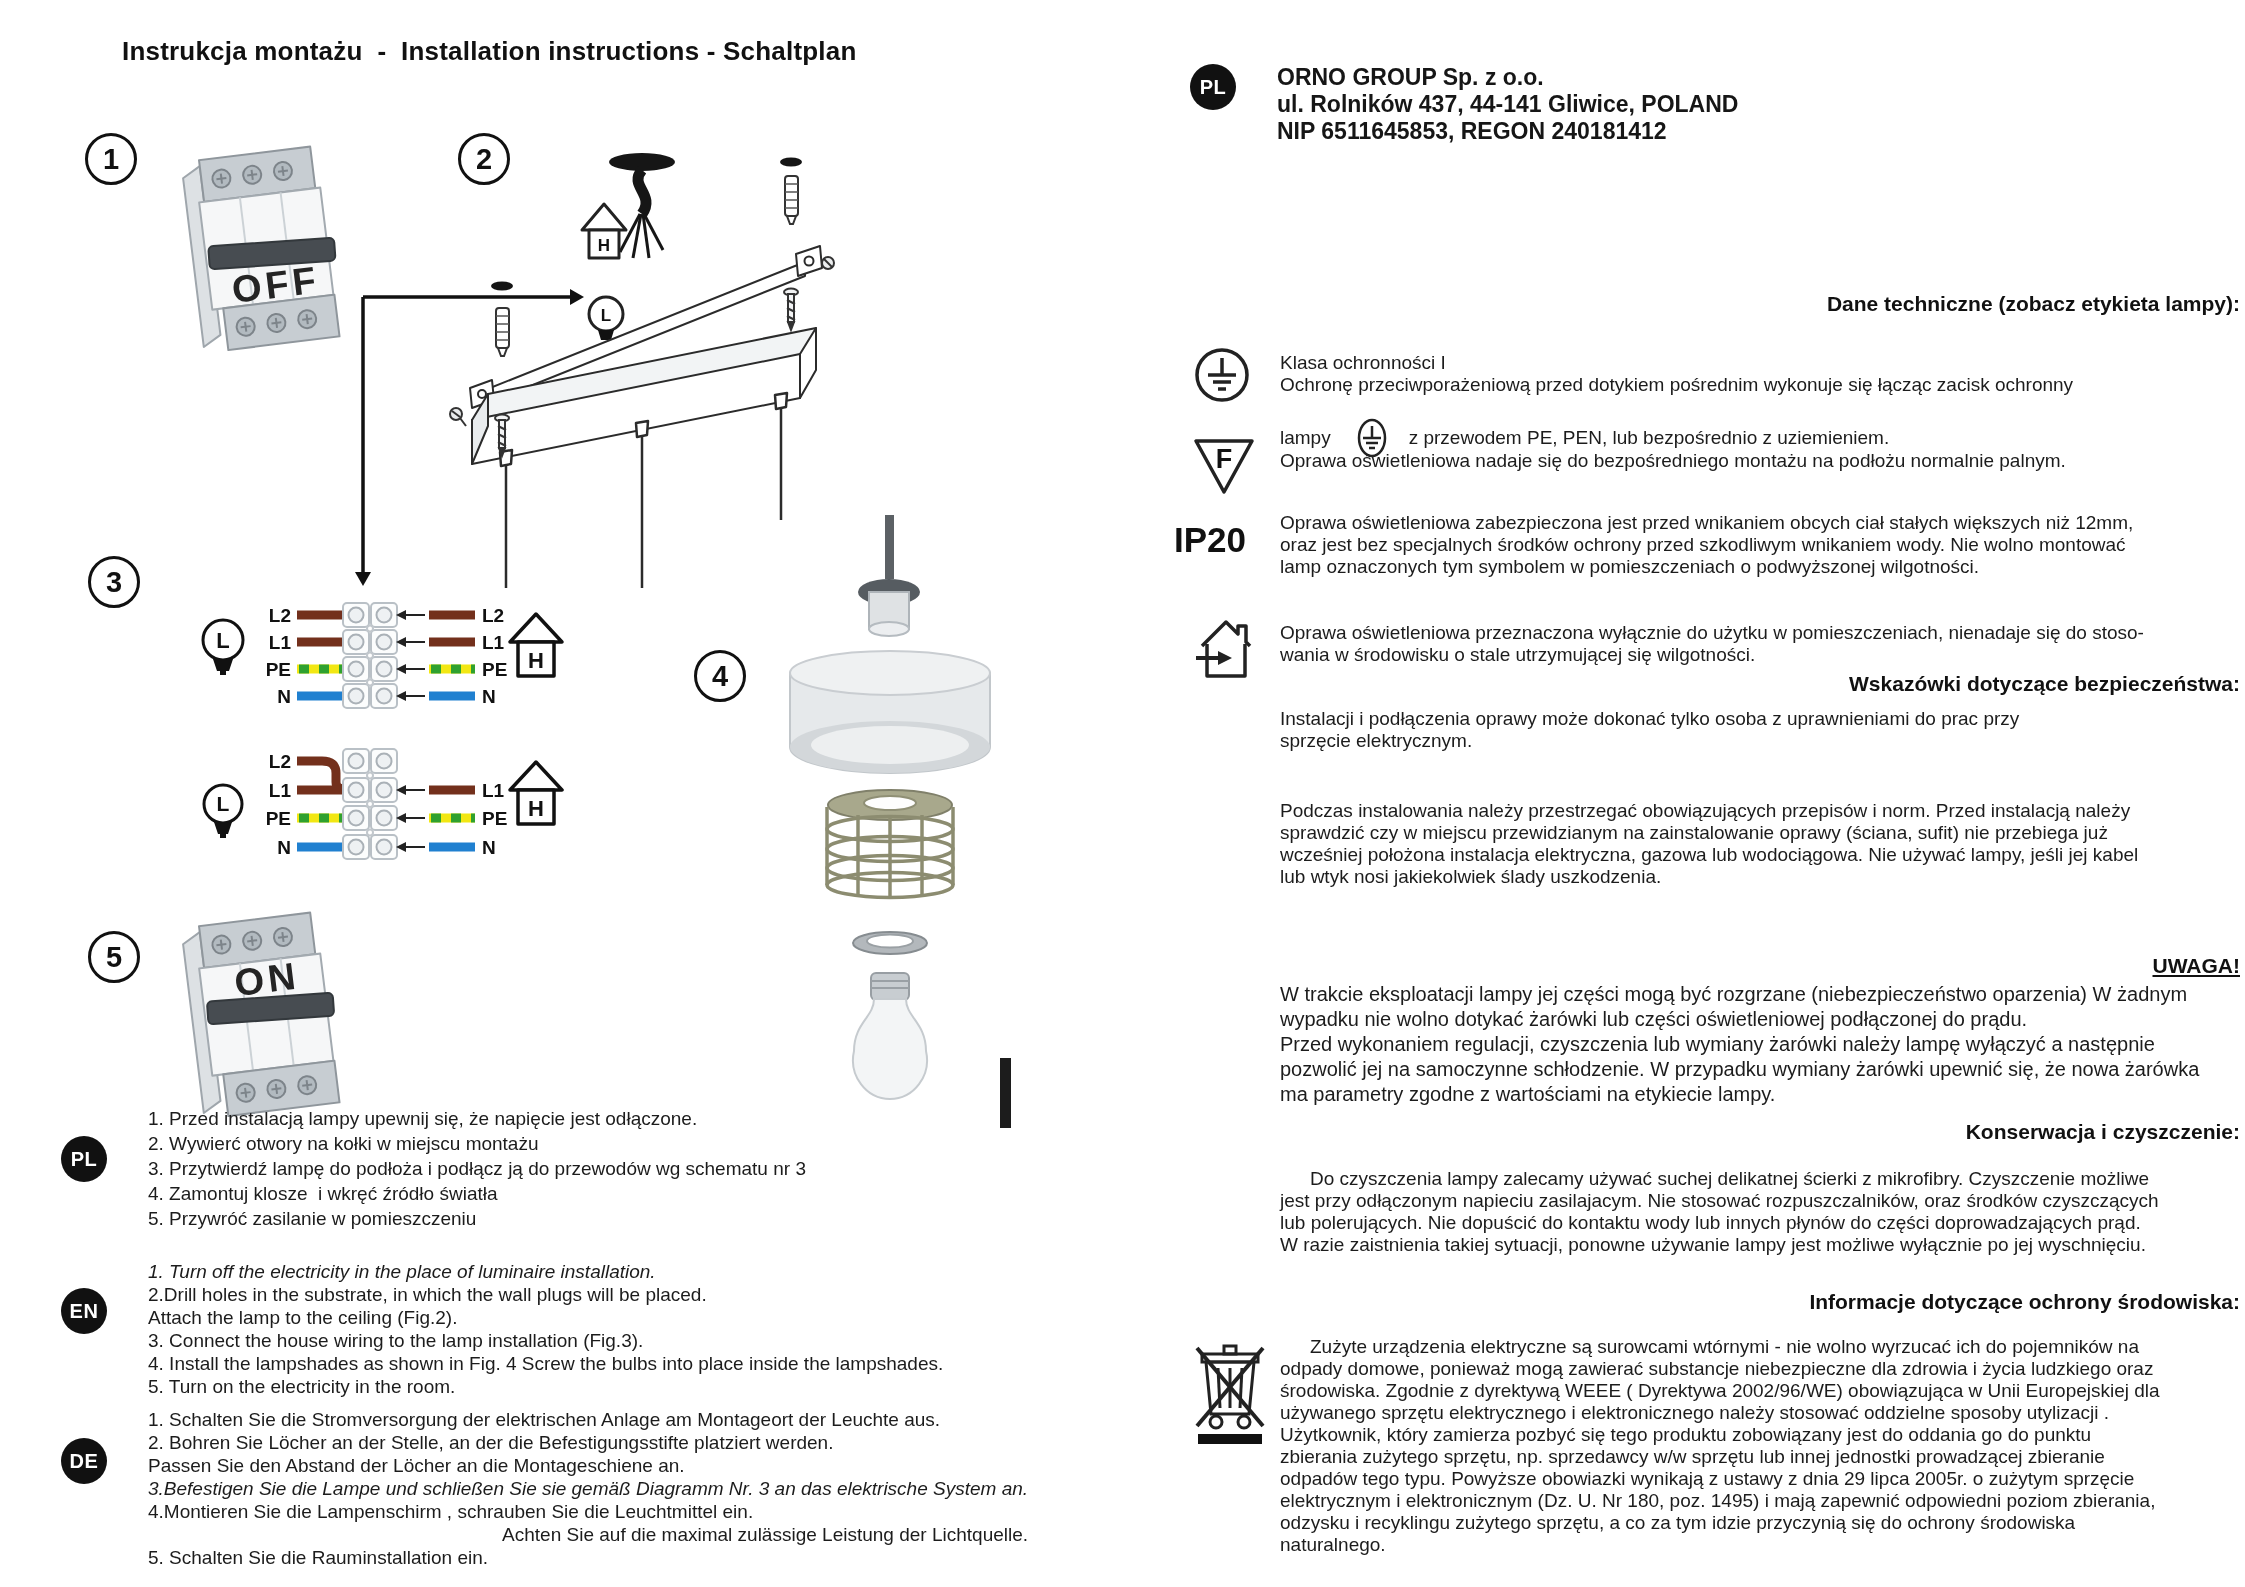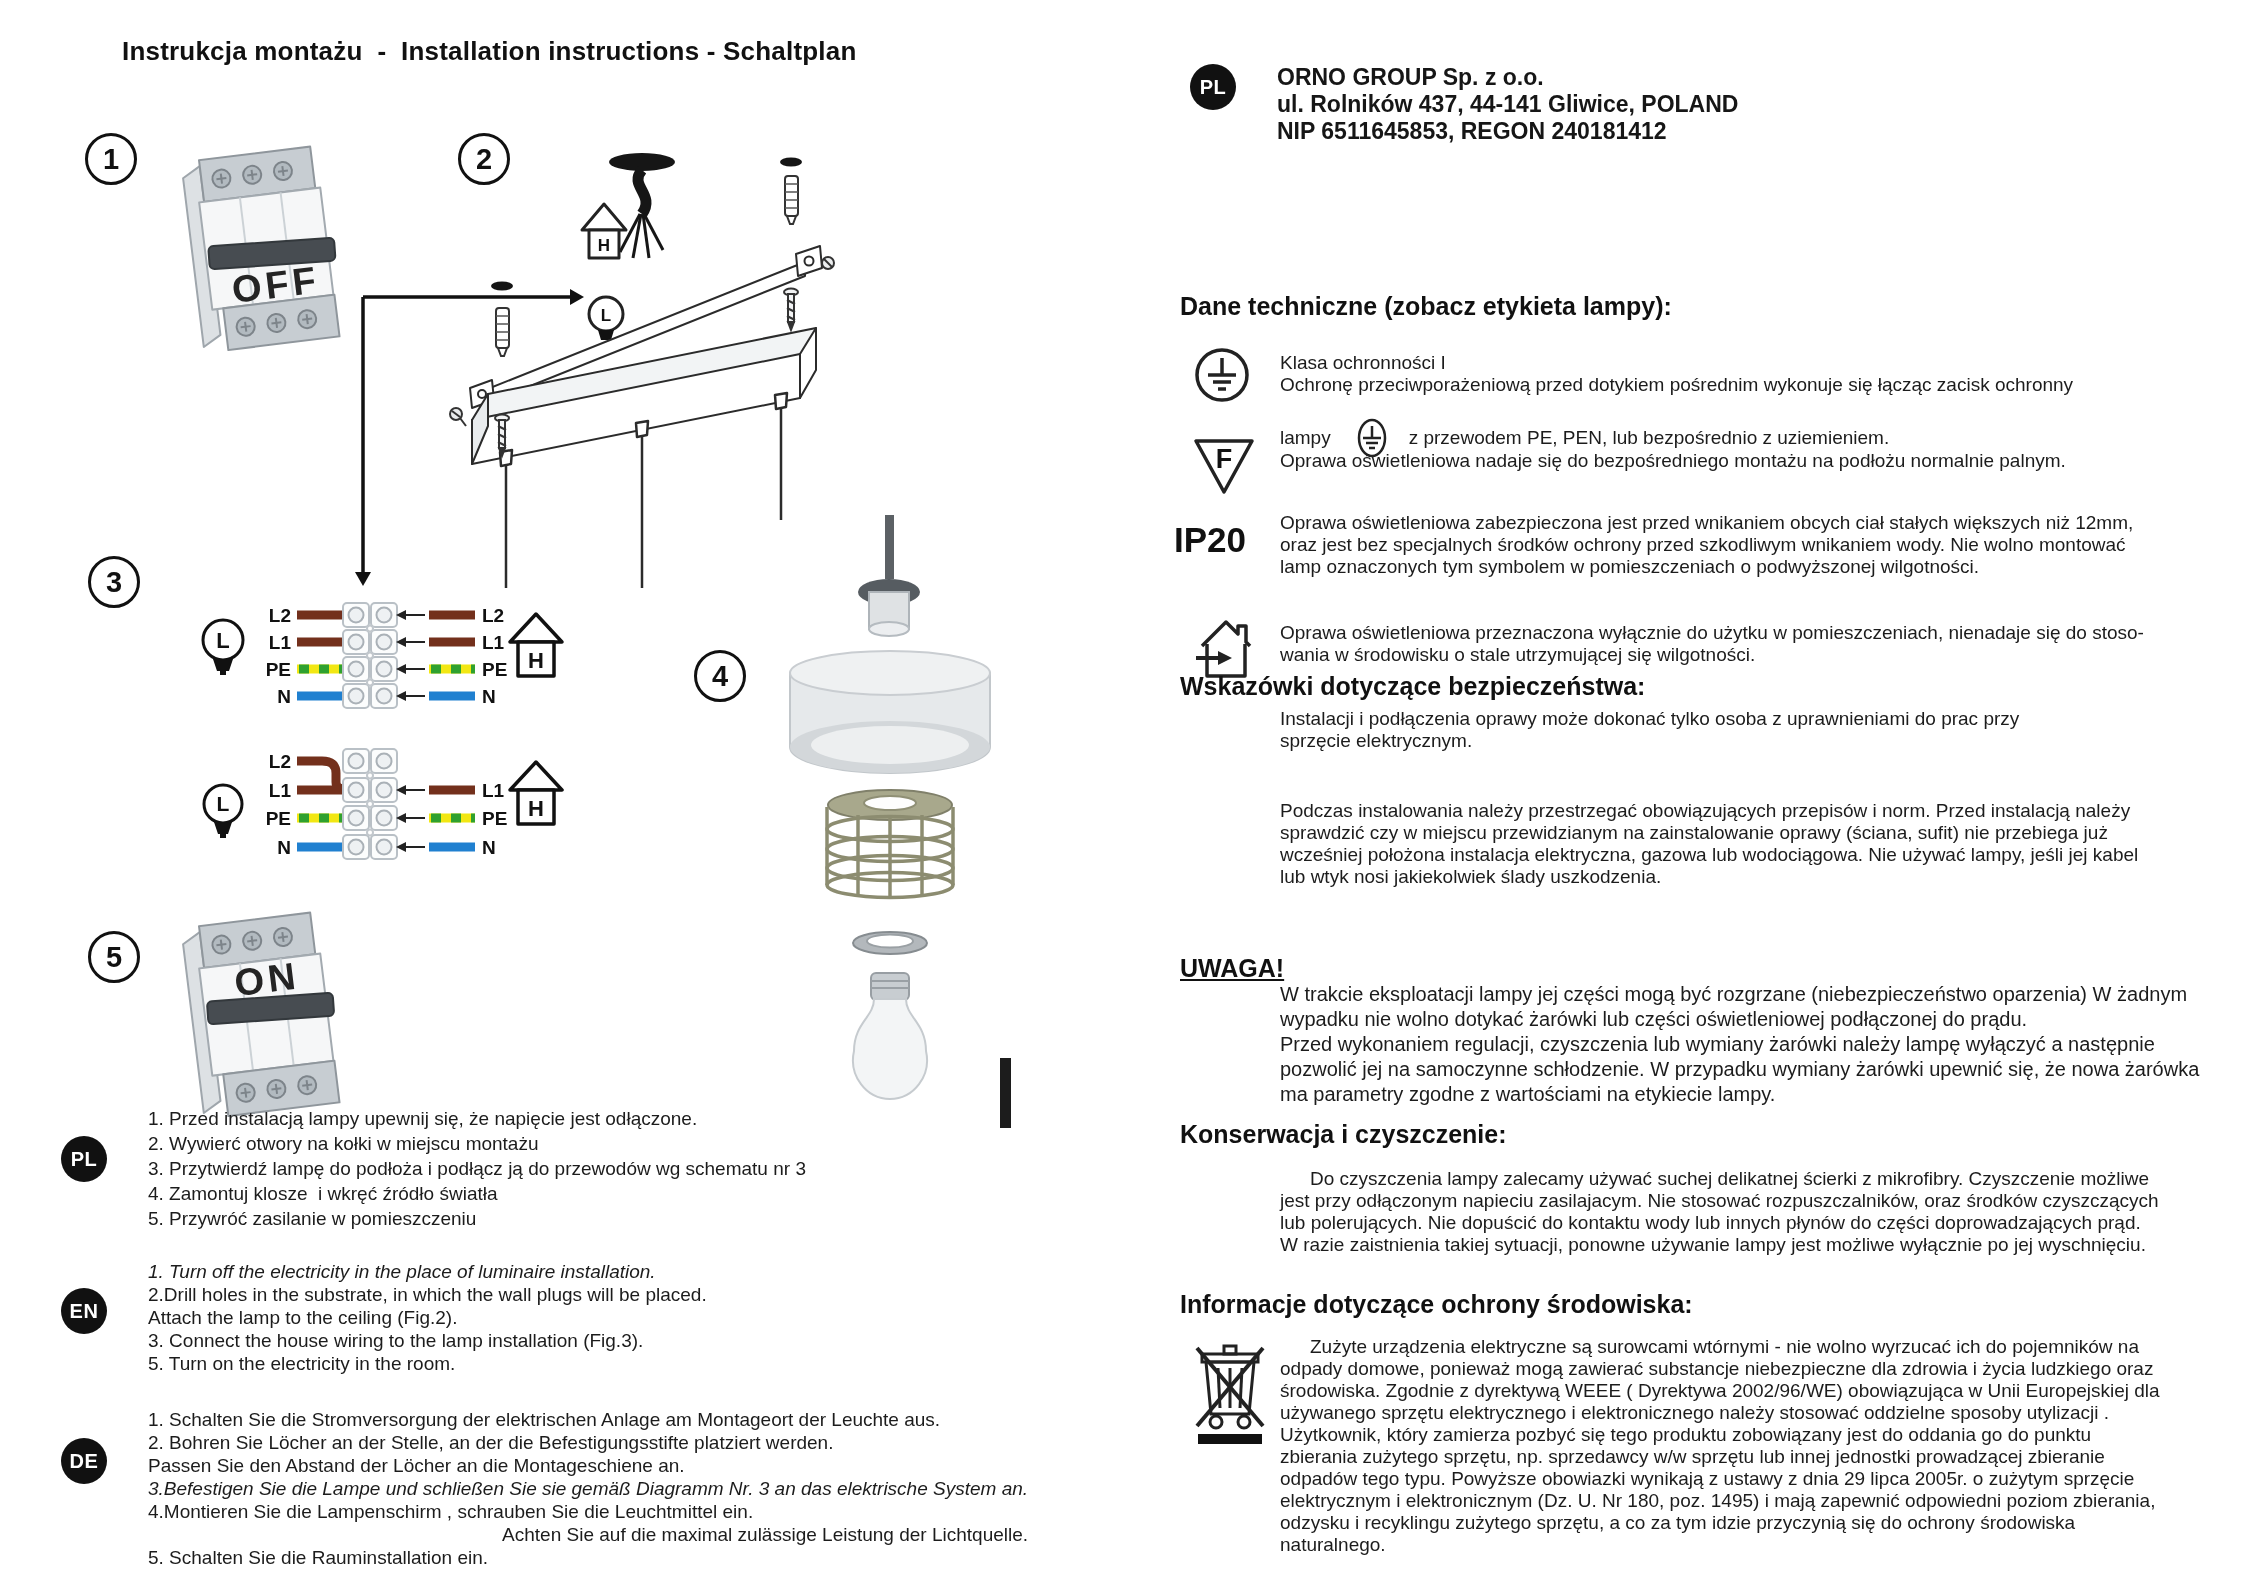--- a/index.html
+++ b/index.html
@@ -7,21 +7,21 @@
         font-family:"Liberation Sans",sans-serif;color:#1c1c1c;}
   .abs{position:absolute;}
   .doc-title{font-size:26px;font-weight:600;letter-spacing:.2px;white-space:pre;color:#111;}
   .circle-num{width:46px;height:46px;border:3.5px solid #111;border-radius:50%;background:#fff;
         display:flex;align-items:center;justify-content:center;font-size:29px;font-weight:700;color:#111;}
   .badge{width:46px;height:46px;background:#111;border-radius:50%;display:flex;align-items:center;
         justify-content:center;color:#fff;font-weight:700;font-size:20px;letter-spacing:.5px;}
   .body-txt{font-size:19px;line-height:22px;white-space:pre-line;color:#1c1c1c;}
   .warn-txt{font-size:20px;line-height:25px;white-space:pre-line;color:#1c1c1c;}
   .indent{text-indent:30px;}
-  .sec-head{font-size:25px;font-weight:700;text-align:left;color:#111;}
+  .sec-head{font-size:21px;font-weight:700;text-align:right;color:#111;}
   .underl{text-decoration:underline;}
   .company{font-size:23px;line-height:27px;font-weight:600;color:#161616;}
   .list-line{font-size:19px;color:#1c1c1c;white-space:pre;}
   .ip-code{font-size:35px;font-weight:700;color:#111;letter-spacing:0px;}
   .inline-earth{display:inline-block;vertical-align:-14px;margin:0 22px 0 26px;}
   svg text{font-family:"Liberation Sans",sans-serif;fill:#111;}
   .wlabel{font-weight:700;font-size:19px;}
   .symtxt{font-weight:700;}
   .lever-label{font-size:38px;font-weight:700;letter-spacing:4px;fill:#242424;}
 </style>
@@ -411,20 +411,21 @@
     <div class="list-line" style="line-height:25px;">4. Zamontuj klosze  i wkręć źródło światła</div>
     <div class="list-line" style="line-height:25px;">5. Przywróć zasilanie w pomieszczeniu</div>
   </div>
 
   <div class="abs badge" style="left:61px;top:1288px;">EN</div>
   <div class="abs" style="left:148px;top:1260px;">
     <div class="list-line" style="line-height:23px;font-style:italic;">1. Turn off the electricity in the place of luminaire installation.</div>
     <div class="list-line" style="line-height:23px;">2.Drill holes in the substrate, in which the wall plugs will be placed.</div>
     <div class="list-line" style="line-height:23px;">Attach the lamp to the ceiling (Fig.2).</div>
     <div class="list-line" style="line-height:23px;">3. Connect the house wiring to the lamp installation (Fig.3).</div>
+    <div class="list-line" style="line-height:23px;">4. Install the lampshades as shown in Fig. 4 Screw the bulbs into place inside the lampshades.</div>
     <div class="list-line" style="line-height:23px;">5. Turn on the electricity in the room.</div>
   </div>
 
   <div class="abs badge" style="left:61px;top:1438px;">DE</div>
   <div class="abs" style="left:148px;top:1408px;">
     <div class="list-line" style="line-height:23px;">1. Schalten Sie die Stromversorgung der elektrischen Anlage am Montageort der Leuchte aus.</div>
     <div class="list-line" style="line-height:23px;">2. Bohren Sie Löcher an der Stelle, an der die Befestigungsstifte platziert werden.</div>
     <div class="list-line" style="line-height:23px;">Passen Sie den Abstand der Löcher an die Montageschiene an.</div>
     <div class="list-line" style="line-height:23px;font-style:italic;">3.Befestigen Sie die Lampe und schließen Sie sie gemäß Diagramm Nr. 3 an das elektrische System an.</div>
     <div class="list-line" style="line-height:23px;">4.Montieren Sie die Lampenschirm , schrauben Sie die Leuchtmittel ein.</div>

